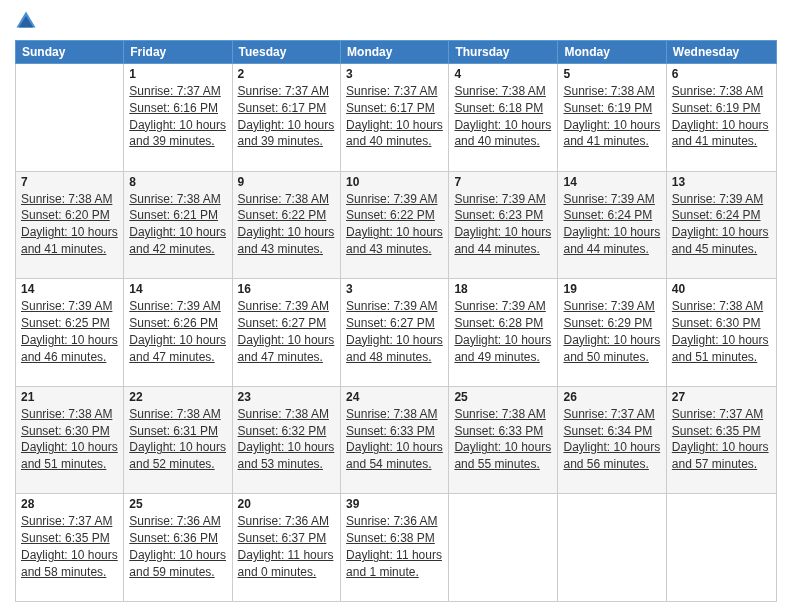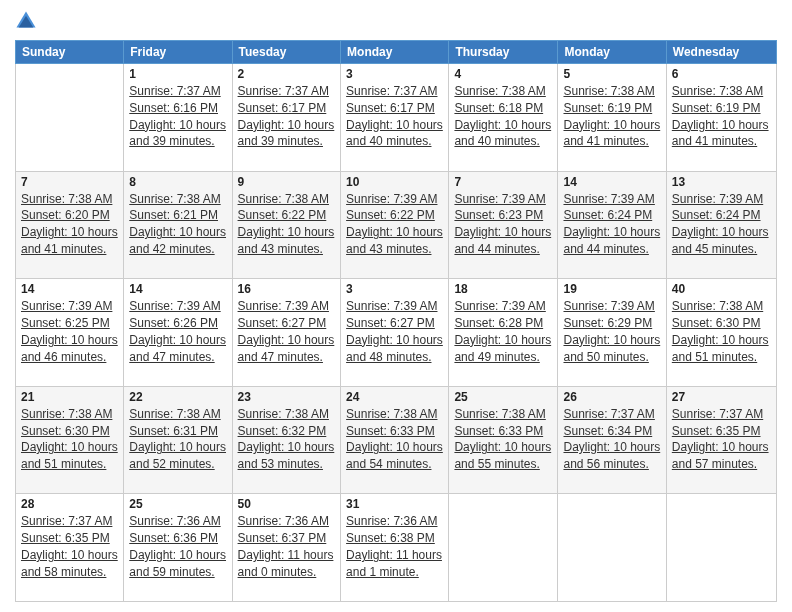--- a/index.html
+++ b/index.html
@@ -339,28 +339,28 @@
 and 58 minutes.</div>
           </td>
           <td>
             <span class="day-number">25</span>
             <div class="day-info" style="white-space: pre-line;">Sunrise: 7:36 AM
 Sunset: 6:36 PM
 Daylight: 10 hours
 and 59 minutes.</div>
           </td>
           <td>
-            <span class="day-number">50</span>
+            <span class="day-number">20</span>
             <div class="day-info" style="white-space: pre-line;">Sunrise: 7:36 AM
 Sunset: 6:37 PM
 Daylight: 11 hours
 and 0 minutes.</div>
           </td>
           <td>
-            <span class="day-number">31</span>
+            <span class="day-number">39</span>
             <div class="day-info" style="white-space: pre-line;">Sunrise: 7:36 AM
 Sunset: 6:38 PM
 Daylight: 11 hours
 and 1 minute.</div>
           </td>
           <td class="empty-cell"></td>
           <td class="empty-cell"></td>
           <td class="empty-cell"></td>
         </tr>
       </tbody>

